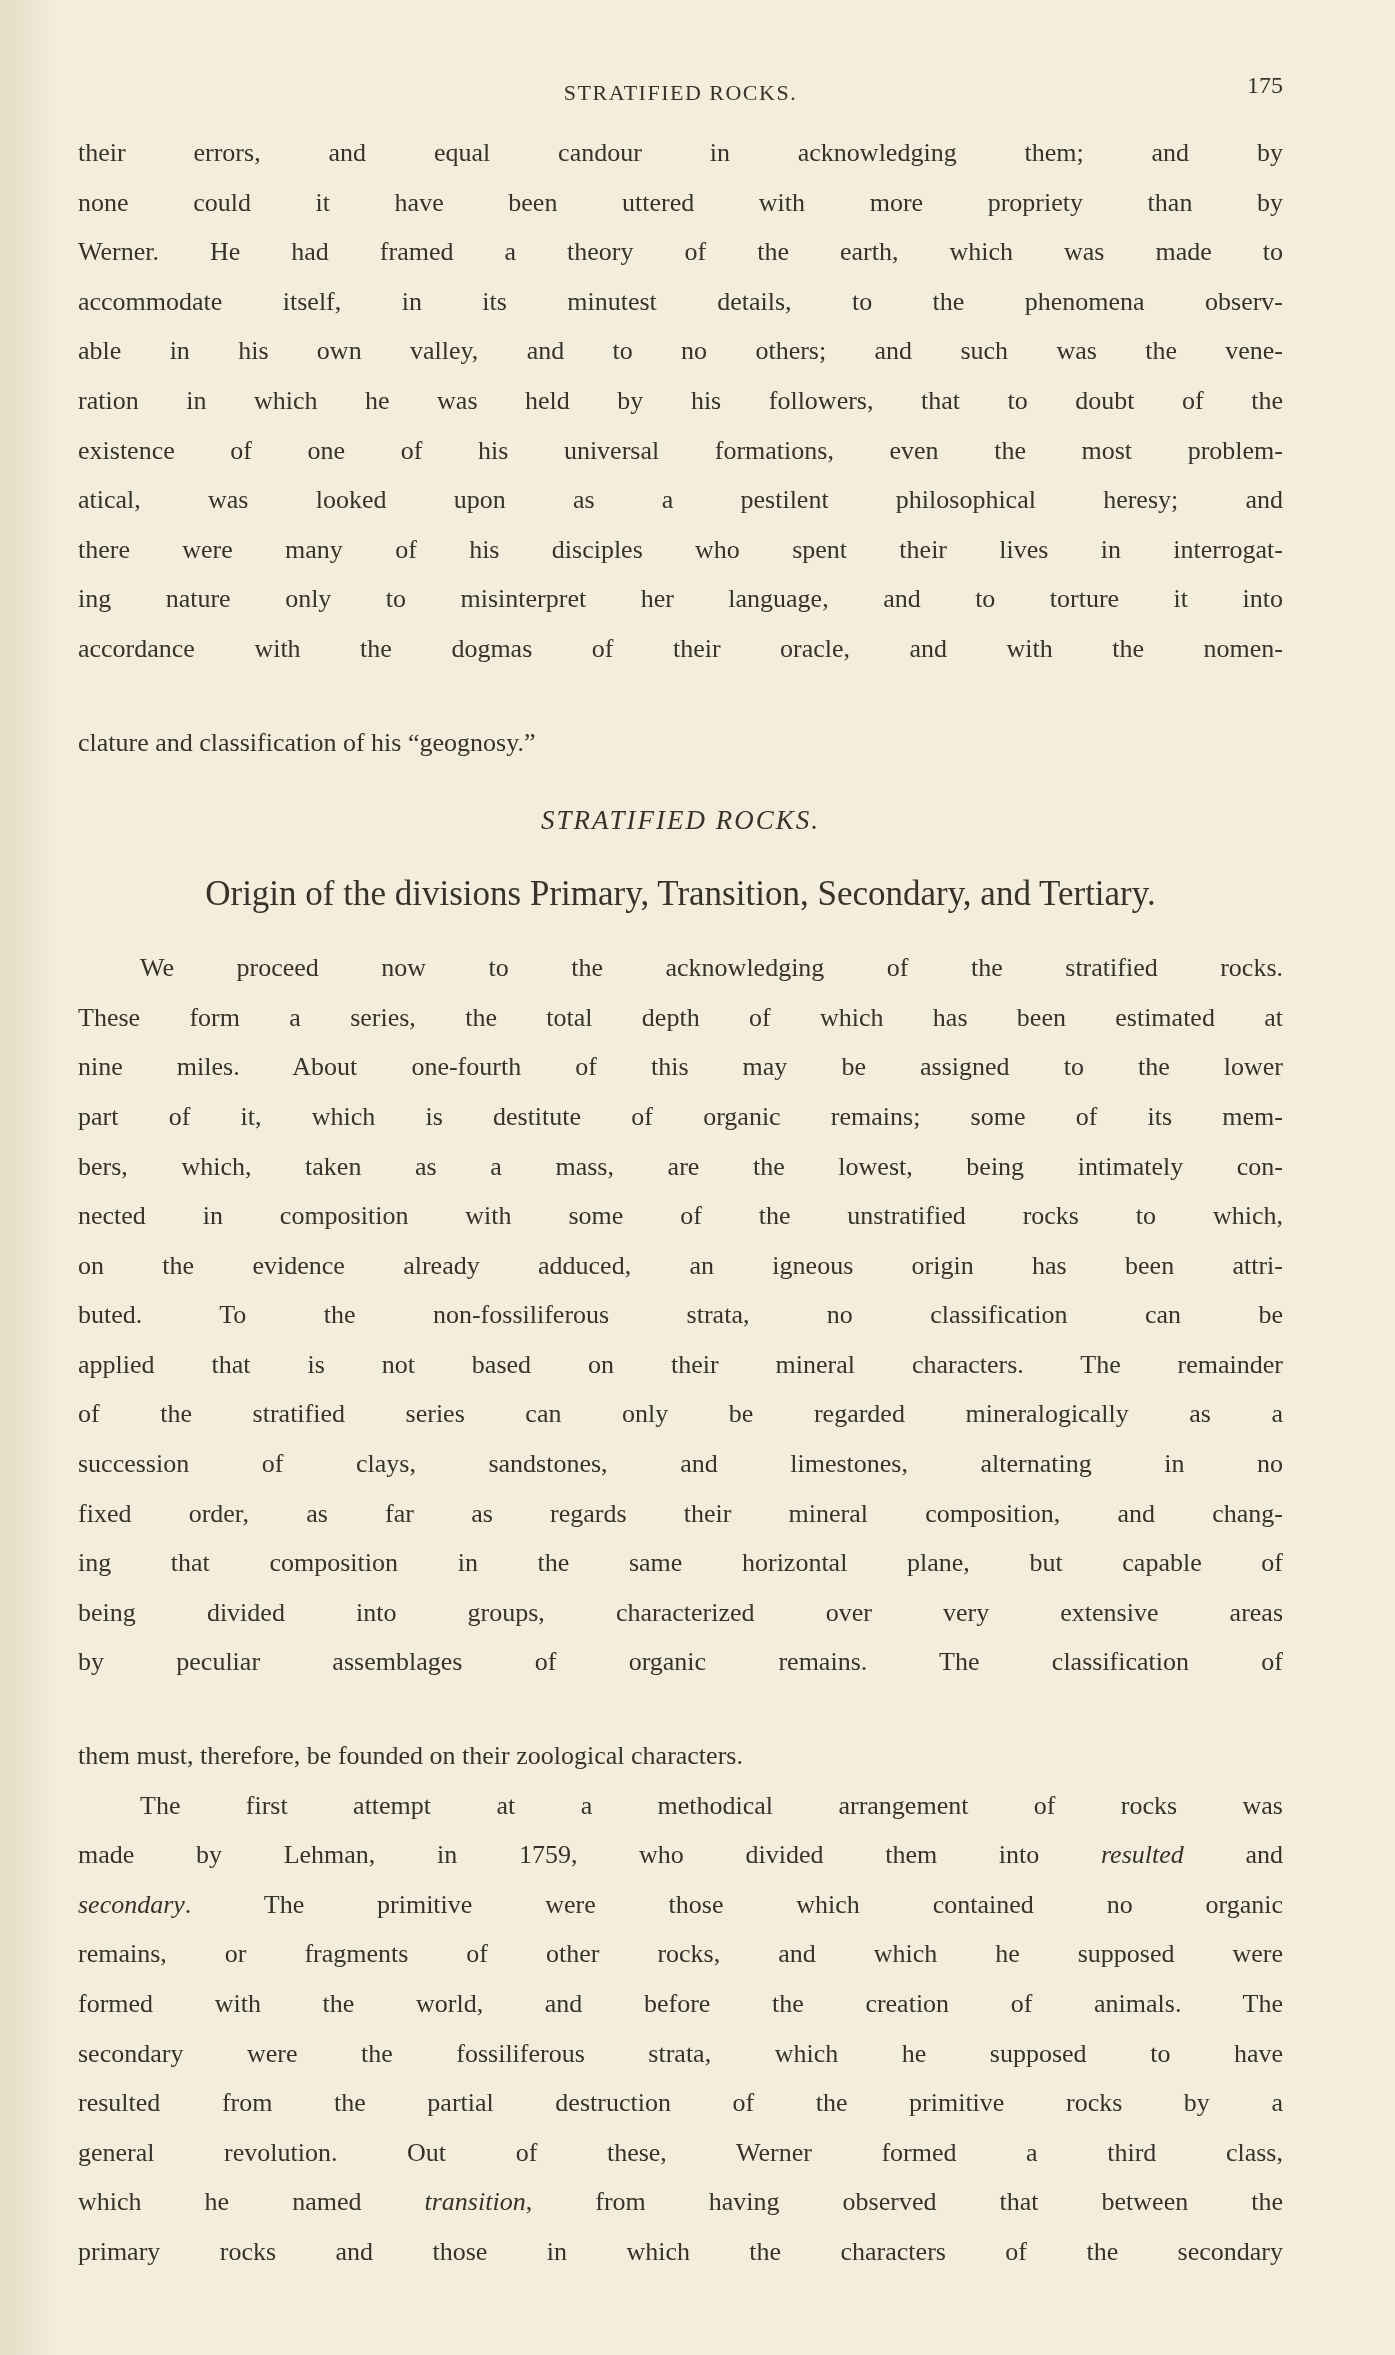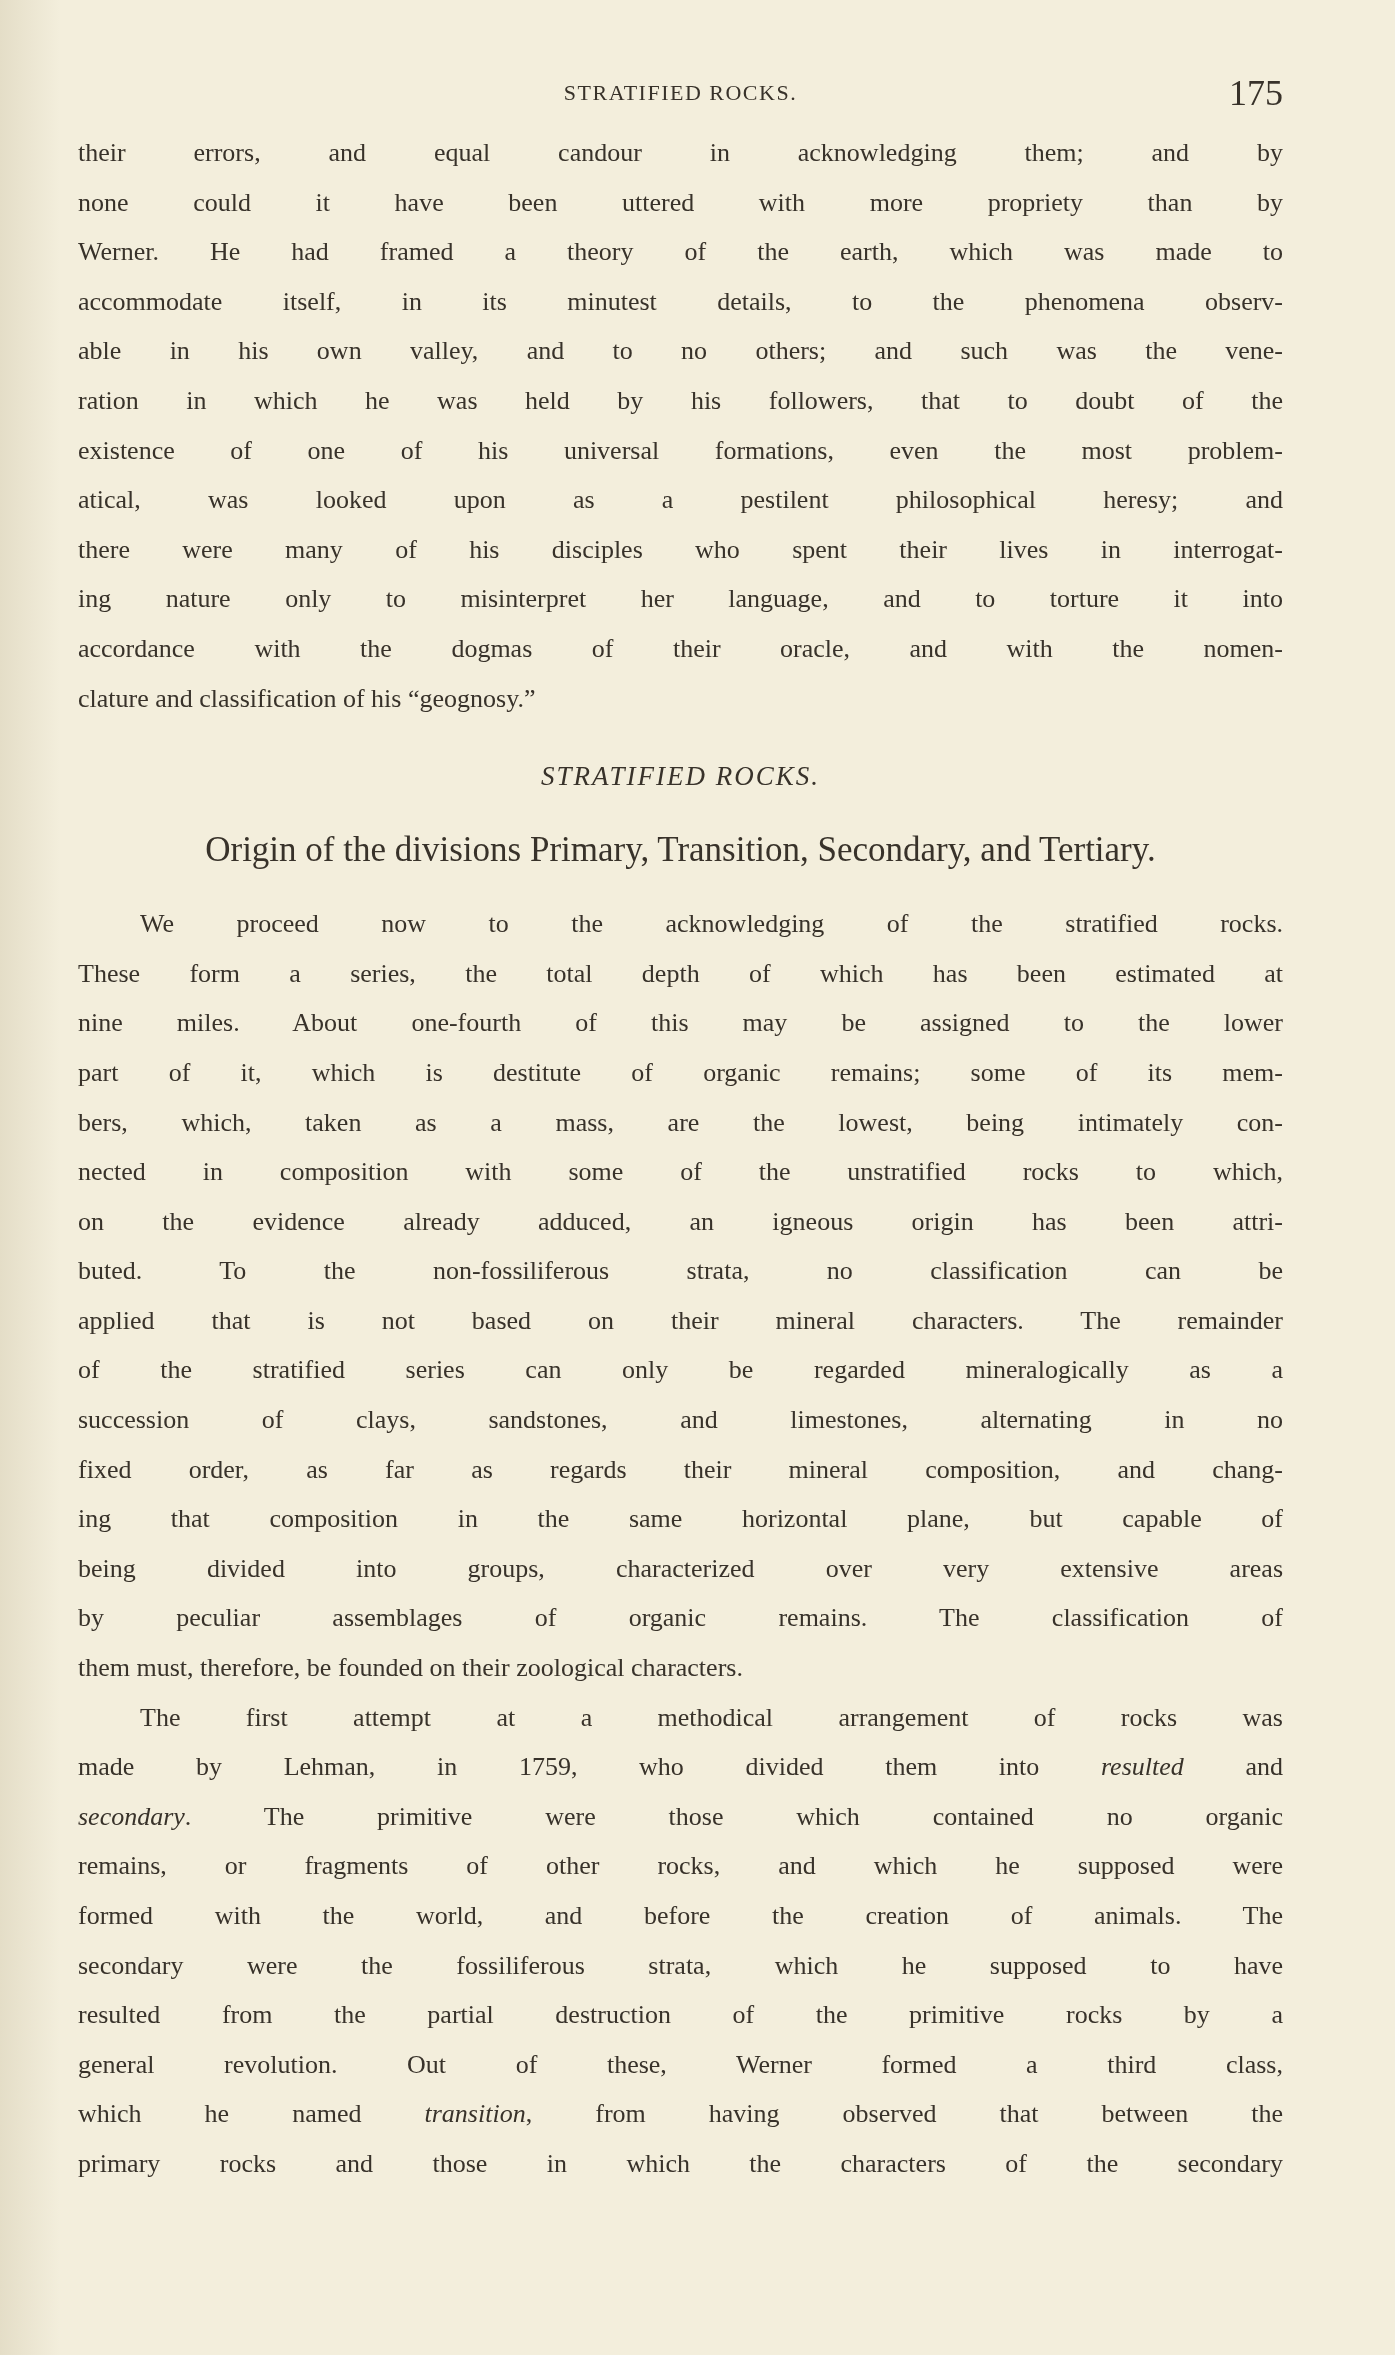--- a/index.html
+++ b/index.html
@@ -13,32 +13,32 @@
   }
   .page { position: absolute; left: 0; top: 0; width: 1395px; height: 2118px; }
   .running-head {
     position: absolute; top: 72px; left: 78px; width: 1205px; height: 40px;
   }
   .running-title {
     position: absolute; left: 0; right: 0; text-align: center;
     font-size: 22px; letter-spacing: 1.5px; top: 8px;
   }
   .page-number {
-    position: absolute; right: 0; top: 0; font-size: 36px;
+    position: absolute; right: 0; top: 0; font-size: 24px;
   }
   .body-text {
     position: absolute; left: 78px; width: 1205px; top: 128px;
   }
   .line {
     display: block; height: 49.6px; line-height: 49.6px;
     font-size: 26px;
     text-align: justify; text-align-last: justify;
     white-space: nowrap;
   }
-  .line.last { text-align-last: left; }
+  .line.last { text-align-last: left; margin-top: 44px; }
   .line.indent { padding-left: 62px; }
   .line span.inner { display: inline-block; width: 100%; text-align: justify; text-align-last: justify; white-space: normal; }
   .line.last span.inner { text-align-last: left; }
   .section-heading {
     height: 82px; line-height: 82px; text-align: center;
     font-style: italic; font-size: 27px; letter-spacing: 2px;
     margin-top: 12px;
   }
   .sub-heading {
     height: 82px; line-height: 66px; text-align: center;

